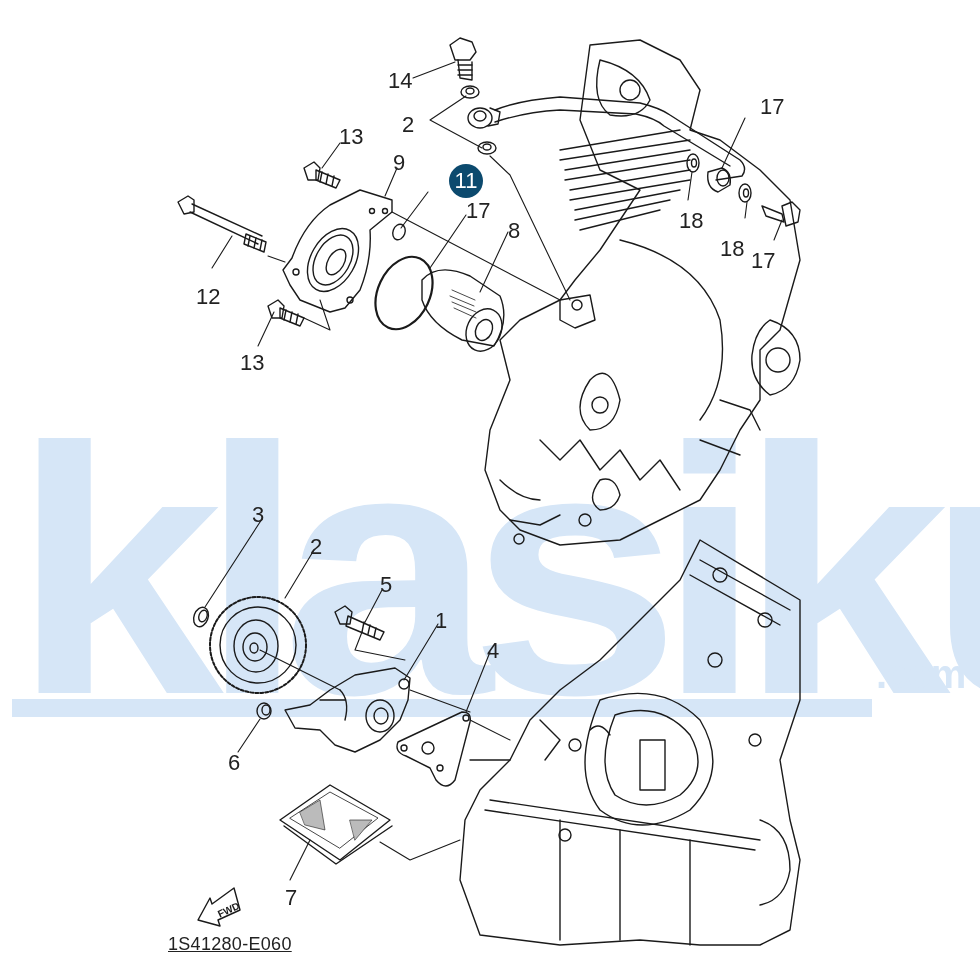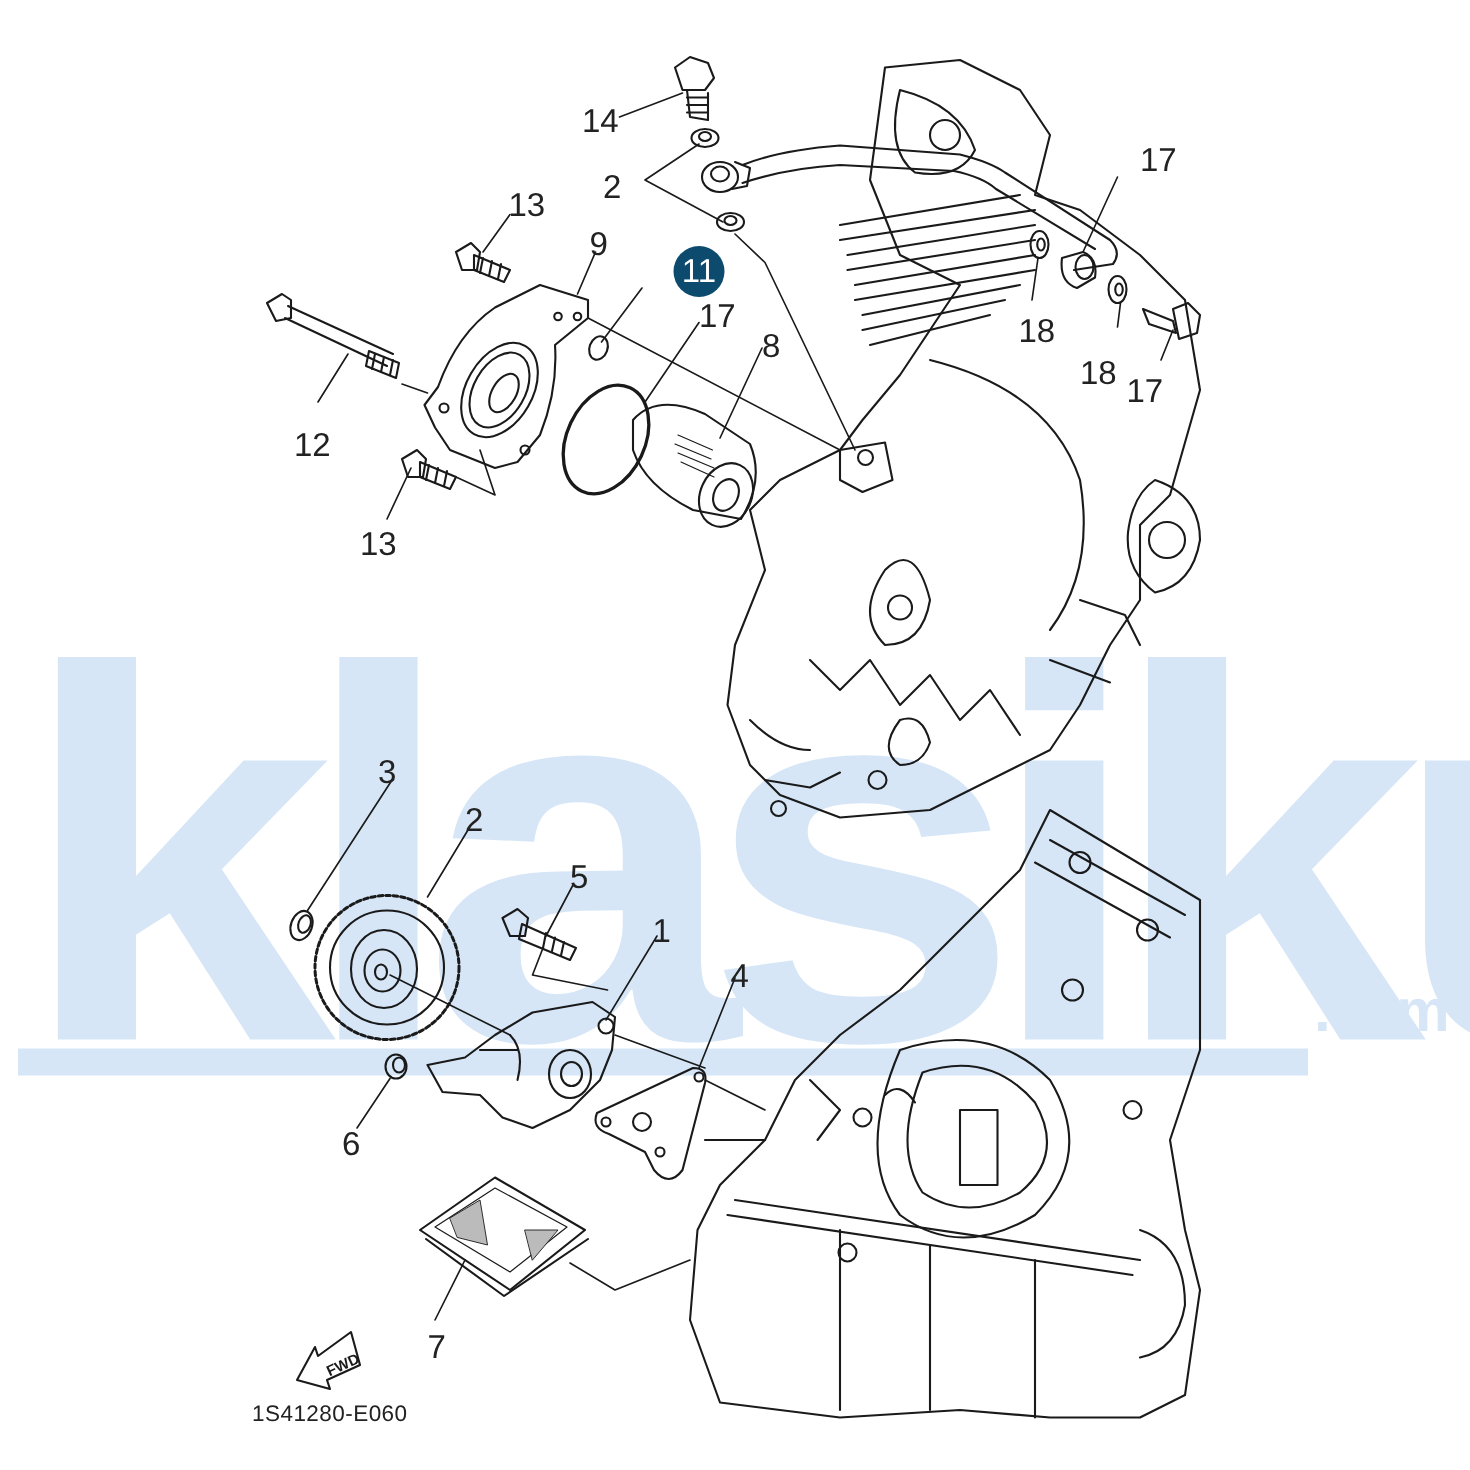--- a/index.html
+++ b/index.html
@@ -4,21 +4,21 @@
 <style>
   html,body{margin:0;padding:0;background:#ffffff;}
   body{width:980px;height:980px;position:relative;overflow:hidden;font-family:"Liberation Sans",sans-serif;}
   .wm{position:absolute;left:0;top:0;width:980px;height:980px;pointer-events:none;}
   .wm-text{position:absolute;left:12px;top:395px;font-family:"Liberation Sans",sans-serif;font-weight:700;font-size:352px;letter-spacing:-22px;color:#d6e6f7;line-height:1;transform:scaleX(1.08);transform-origin:left top;}
   .wm-bar{position:absolute;left:12px;top:699px;width:860px;height:18px;background:#d6e6f7;}
   .wm-com{position:absolute;left:876px;top:652px;font-size:40px;font-weight:700;color:#d6e6f7;letter-spacing:-1px;}
   svg.diag{position:absolute;left:0;top:0;}
   .lbl{position:absolute;font-size:22px;color:#222;line-height:1;}
   .badge{position:absolute;left:417px;top:164px;width:34px;height:34px;border-radius:50%;background:#0c4a6e;color:#fff;font-size:22px;line-height:34px;text-align:center;font-family:"Liberation Sans",sans-serif;margin-left:32px;}
-  .code{position:absolute;left:168px;top:934px;font-size:15px;color:#222;letter-spacing:0.3px;}
+  .code{position:absolute;left:168px;top:934px;font-size:18px;color:#222;letter-spacing:0.3px;text-decoration:underline;}
   .fwd{position:absolute;left:196px;top:882px;}
 </style>
 </head>
 <body>
 
 <div class="wm">
   <div class="wm-text">klasiku</div>
   <div class="wm-bar"></div>
   <div class="wm-com">.com</div>
 </div>

